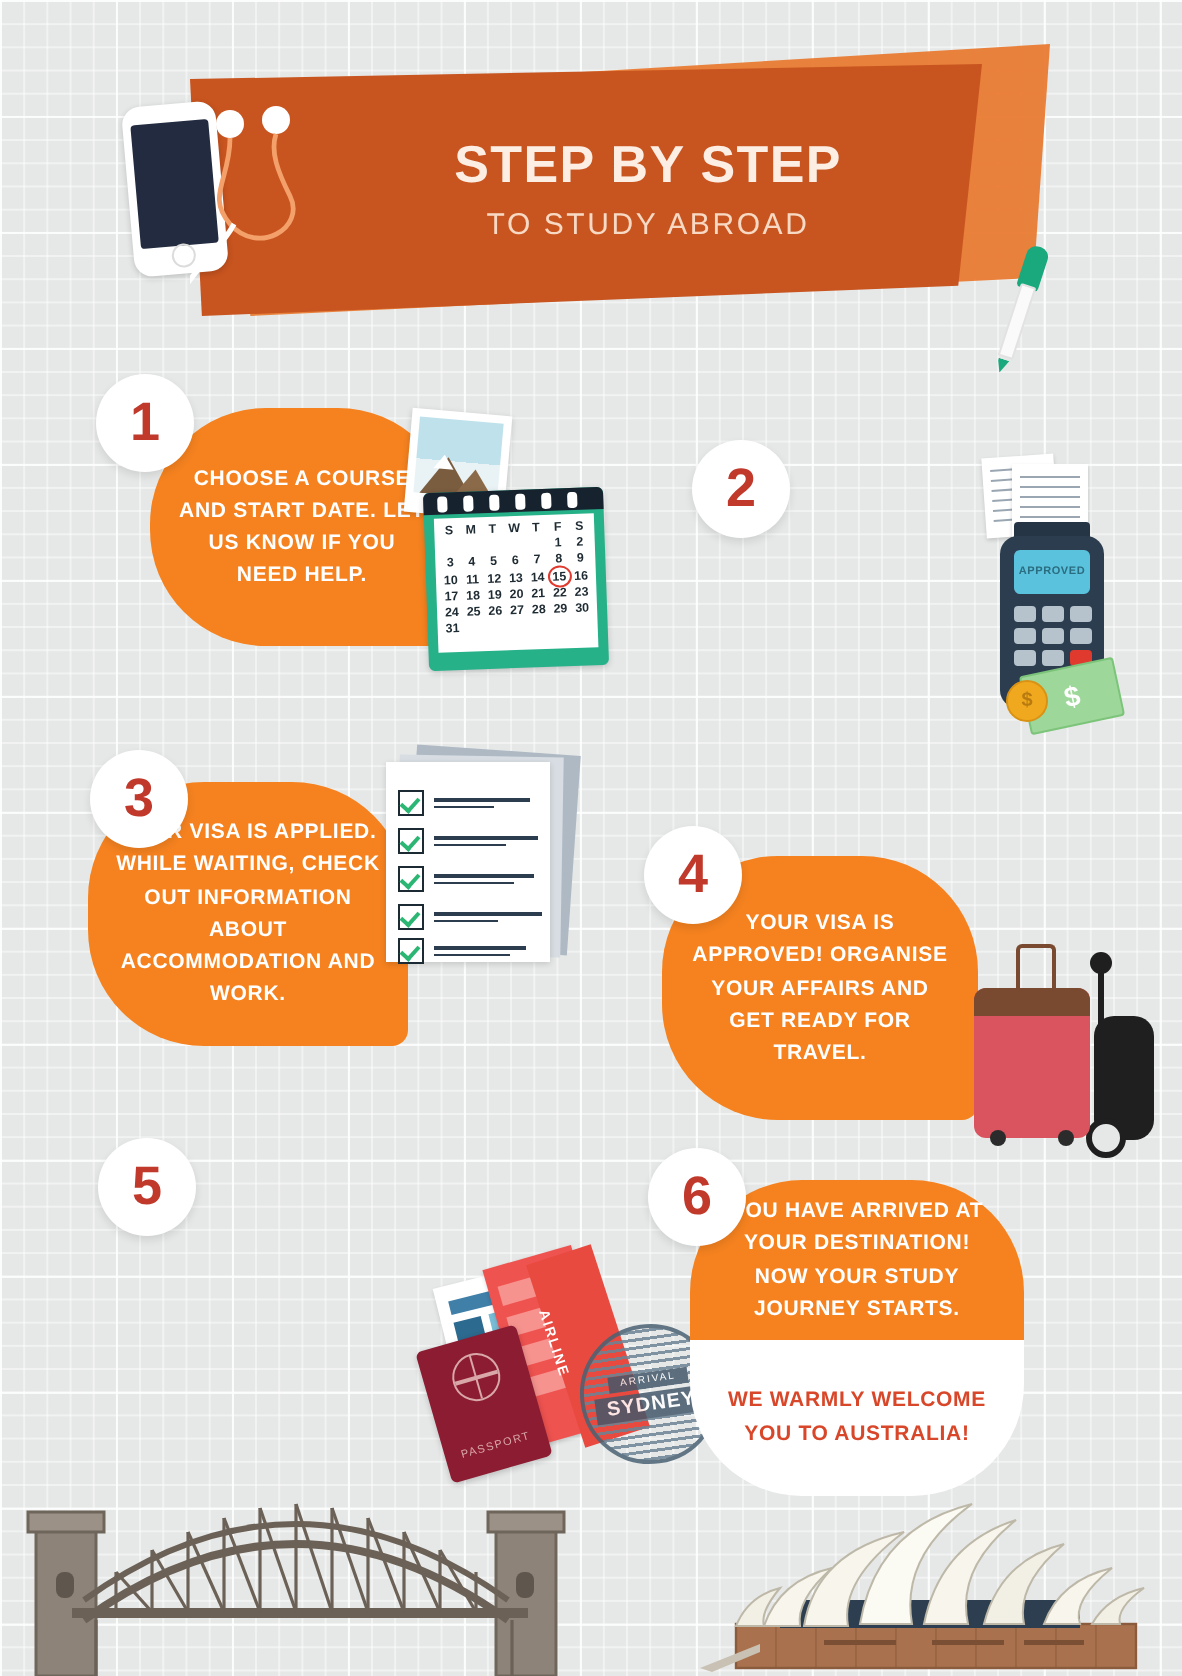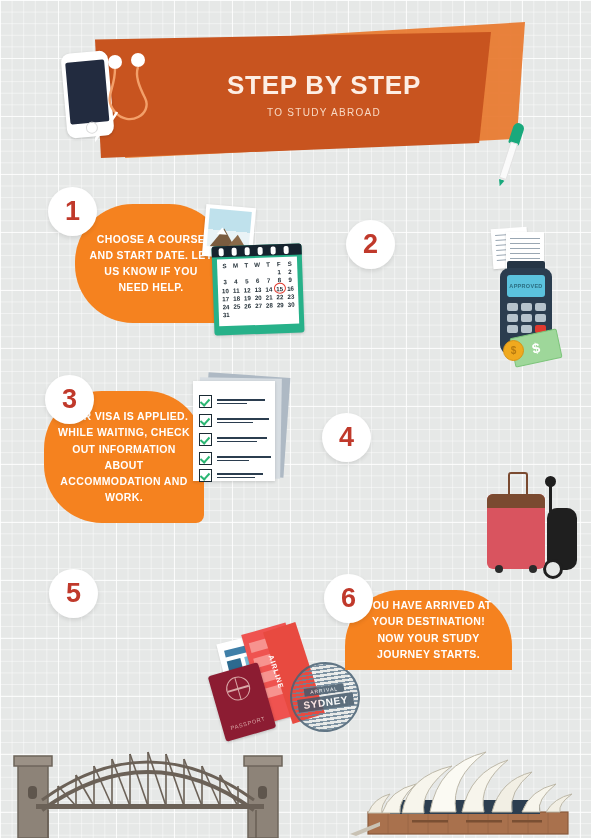--- a/index.html
+++ b/index.html
@@ -35,21 +35,21 @@
   .banner-text{
     position:absolute;left:0;top:10px;width:396px;height:126px;
     display:flex;flex-direction:column;align-items:center;justify-content:center;
     padding-left:62px;box-sizing:border-box;
   }
   .banner-title{
     color:#fdeee4;font-size:26px;font-weight:bold;letter-spacing:.7px;
     line-height:1;white-space:nowrap;
   }
   .banner-sub{
-    color:#f8d9c4;font-size:10px;letter-spacing:1.3px;margin-top:9px;white-space:nowrap;
+    color:#f8d9c4;font-size:15px;letter-spacing:1.3px;margin-top:9px;white-space:nowrap;
   }
 
   
   .phone{
     position:absolute;left:64px;top:52px;width:47px;height:85px;
     background:#fff;border-radius:9px;transform:rotate(-5deg);
     box-shadow:0 1px 3px rgba(0,0,0,.18);
   }
   .phone-screen{position:absolute;left:4px;top:9px;right:4px;height:62px;background:#222b3f;border-radius:2px;}
   .phone-home{position:absolute;left:50%;bottom:3px;margin-left:-5px;width:10px;height:10px;border:1.3px solid #dcdcdc;border-radius:50%;}
@@ -406,20 +406,23 @@
         <i class="cl-box"></i>
         <span class="cl-lines">
             <i style="width:46px"></i>
             <i style="width:38px"></i>
           </span>
       </div>
     </div>
   </div>
 
   <div class="badge" id="badge4">4</div>
+  <div class="card blob-c" id="card4">
+    <div class="card-text">YOUR VISA IS APPROVED! ORGANISE YOUR AFFAIRS AND GET READY FOR TRAVEL.</div>
+  </div>
 
   <div class="illus" id="luggage">
     <div class="lug-knob"></div>
     <div class="lug-rod"></div>
     <div class="lug-black"></div>
     <div class="lug-bwheel"></div>
     <div class="lug-handle"></div>
     <div class="lug-red">
       <div class="top"></div>
       <i class="lug-wheel" style="left:8px"></i>
@@ -453,20 +456,23 @@
   </div>
 
   <div class="illus" id="stamp">
     <div class="arr">ARRIVAL</div>
     <div class="syd">SYDNEY</div>
   </div>
 
   <div class="badge" id="badge6">6</div>
   <div class="card" id="card6">
     <div class="card-text">YOU HAVE ARRIVED AT YOUR DESTINATION! NOW YOUR STUDY JOURNEY STARTS.</div>
+  </div>
+  <div id="card6b">
+    <div class="card6-text2">WE WARMLY WELCOME YOU TO AUSTRALIA!</div>
   </div>
 
   <svg id="bridge" class="illus" viewBox="0 0 300 96">
     <rect x="16" y="20" width="30" height="76" fill="#8d8378" stroke="#6e655b" stroke-width="1.5"></rect>
     <rect x="12" y="14" width="38" height="10" fill="#9b9186" stroke="#6e655b" stroke-width="1.5"></rect>
     <rect x="26" y="44" width="9" height="13" rx="4" fill="#5f564d"></rect>
     <rect x="246" y="20" width="30" height="76" fill="#8d8378" stroke="#6e655b" stroke-width="1.5"></rect>
     <rect x="242" y="14" width="38" height="10" fill="#9b9186" stroke="#6e655b" stroke-width="1.5"></rect>
     <rect x="256" y="44" width="9" height="13" rx="4" fill="#5f564d"></rect>
     <path d="M40 68 Q146 -8 252 68" fill="none" stroke="#6b6157" stroke-width="4"></path>

